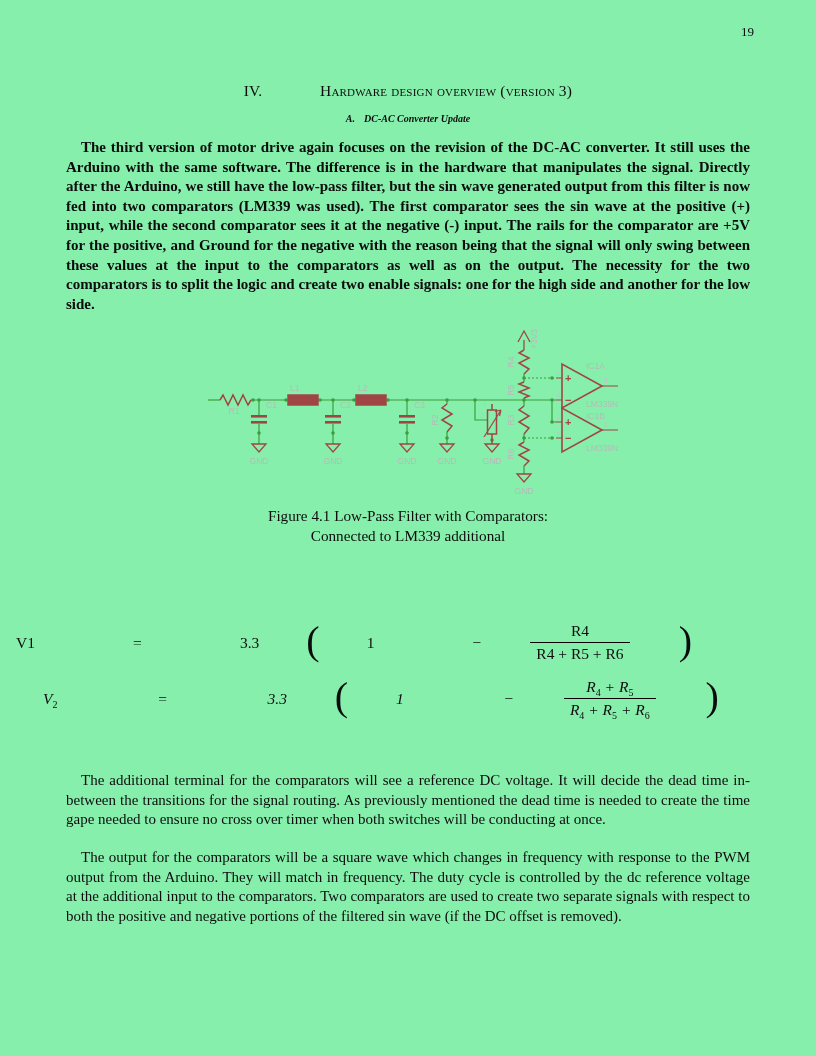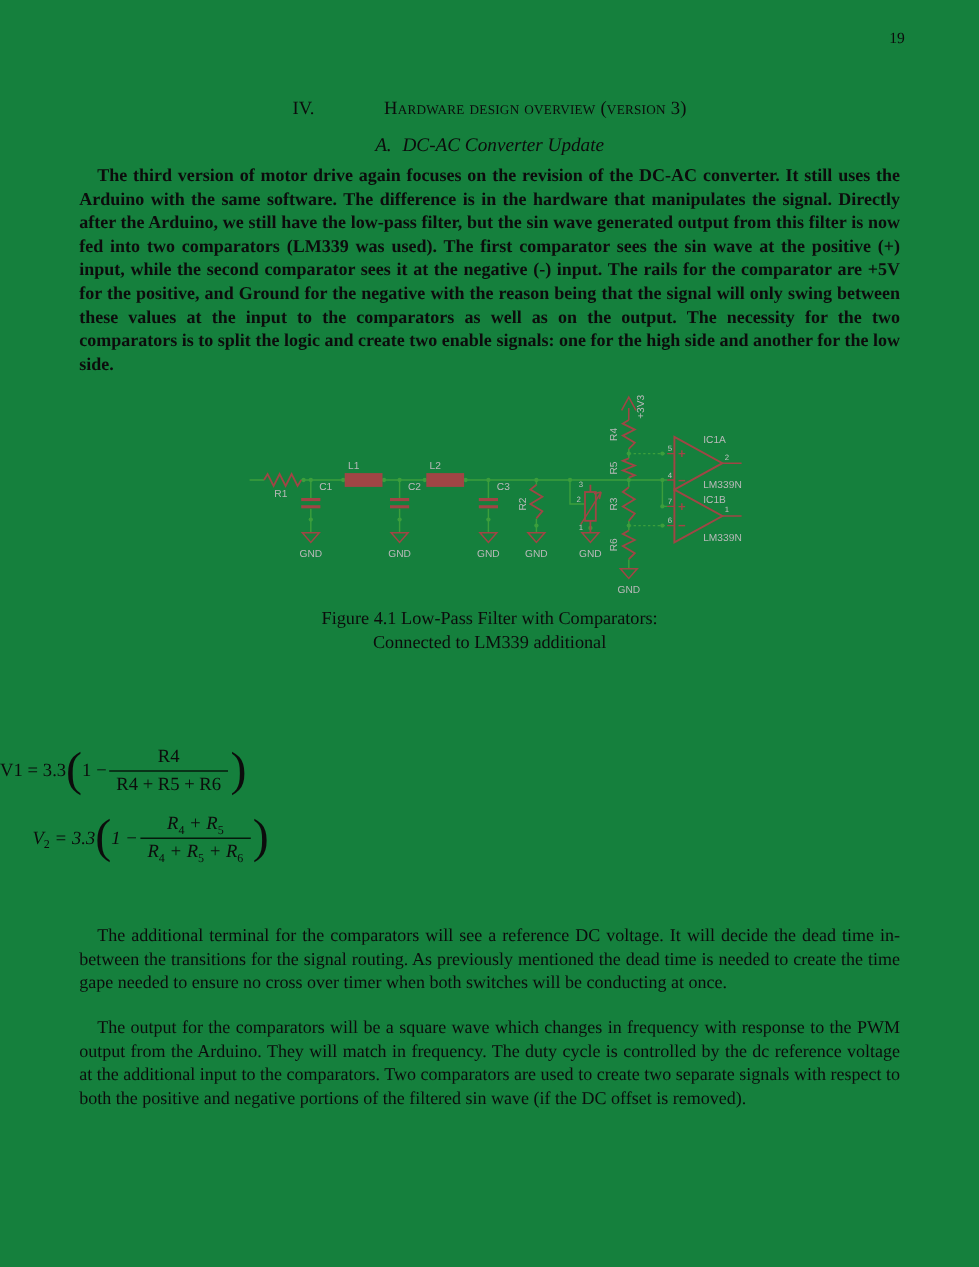--- a/index.html
+++ b/index.html
@@ -1,32 +1,32 @@
 <!DOCTYPE html>
 <html><head>
 <meta charset="utf-8">
 <style>
   html,body{margin:0;padding:0;background:#ffffff;}
-  #page{position:relative;width:816px;height:1056px;background:#15803d;overflow:hidden;
+  #page{position:relative;width:816px;height:1056px;background:#86efac;overflow:hidden;
         font-family:"Liberation Serif",serif;color:#0c0c0c;}
   .pagenum{position:absolute;top:24px;right:62px;font-size:13px;}
   .center{position:absolute;left:0;width:816px;text-align:center;}
   .heading{top:82px;font-size:15.5px;}
   .heading .sc{font-variant:small-caps;letter-spacing:.2px;margin-left:48px;}
   .heading .roman{margin-right:10px;}
-  .subheading{top:113px;font-size:16px;font-style:italic;}
+  .subheading{top:113px;font-size:10px;font-style:italic;font-weight:bold;}
   .subheading .alabel{margin-right:9px;}
   .para{position:absolute;left:66px;width:684px;font-size:15px;line-height:19.6px;
         text-align:justify;text-indent:15px;margin:0;}
   #p1{top:138px;font-weight:bold;}
   #p2{top:771px;}
   #p3{top:848px;}
   .figcap{top:506px;font-size:15.2px;line-height:20px;}
   .notecap{top:566px;font-size:15.2px;line-height:20.5px;}
-  .eqrow{position:absolute;left:0;width:676px;display:flex;justify-content:flex-start;
+  .eqrow{position:absolute;left:16px;width:676px;display:flex;justify-content:space-between;
          align-items:center;font-size:15.5px;}
   #eq1{top:622px;}
   #eq2{top:678px;font-style:italic;padding-left:27px;}
   .eqcap{top:728px;font-size:15.2px;}
   .frac{display:inline-block;vertical-align:middle;text-align:center;margin:0 2px;}
   .frac .num{display:block;padding:0 6px 2px;}
   .frac .den{display:block;border-top:1.3px solid #000;padding:2px 6px 0;}
   .bigp{font-size:40px;font-weight:400;line-height:0;vertical-align:middle;
         position:relative;top:-2px;font-style:normal;}
   .sp{display:inline-block;width:4px;}

